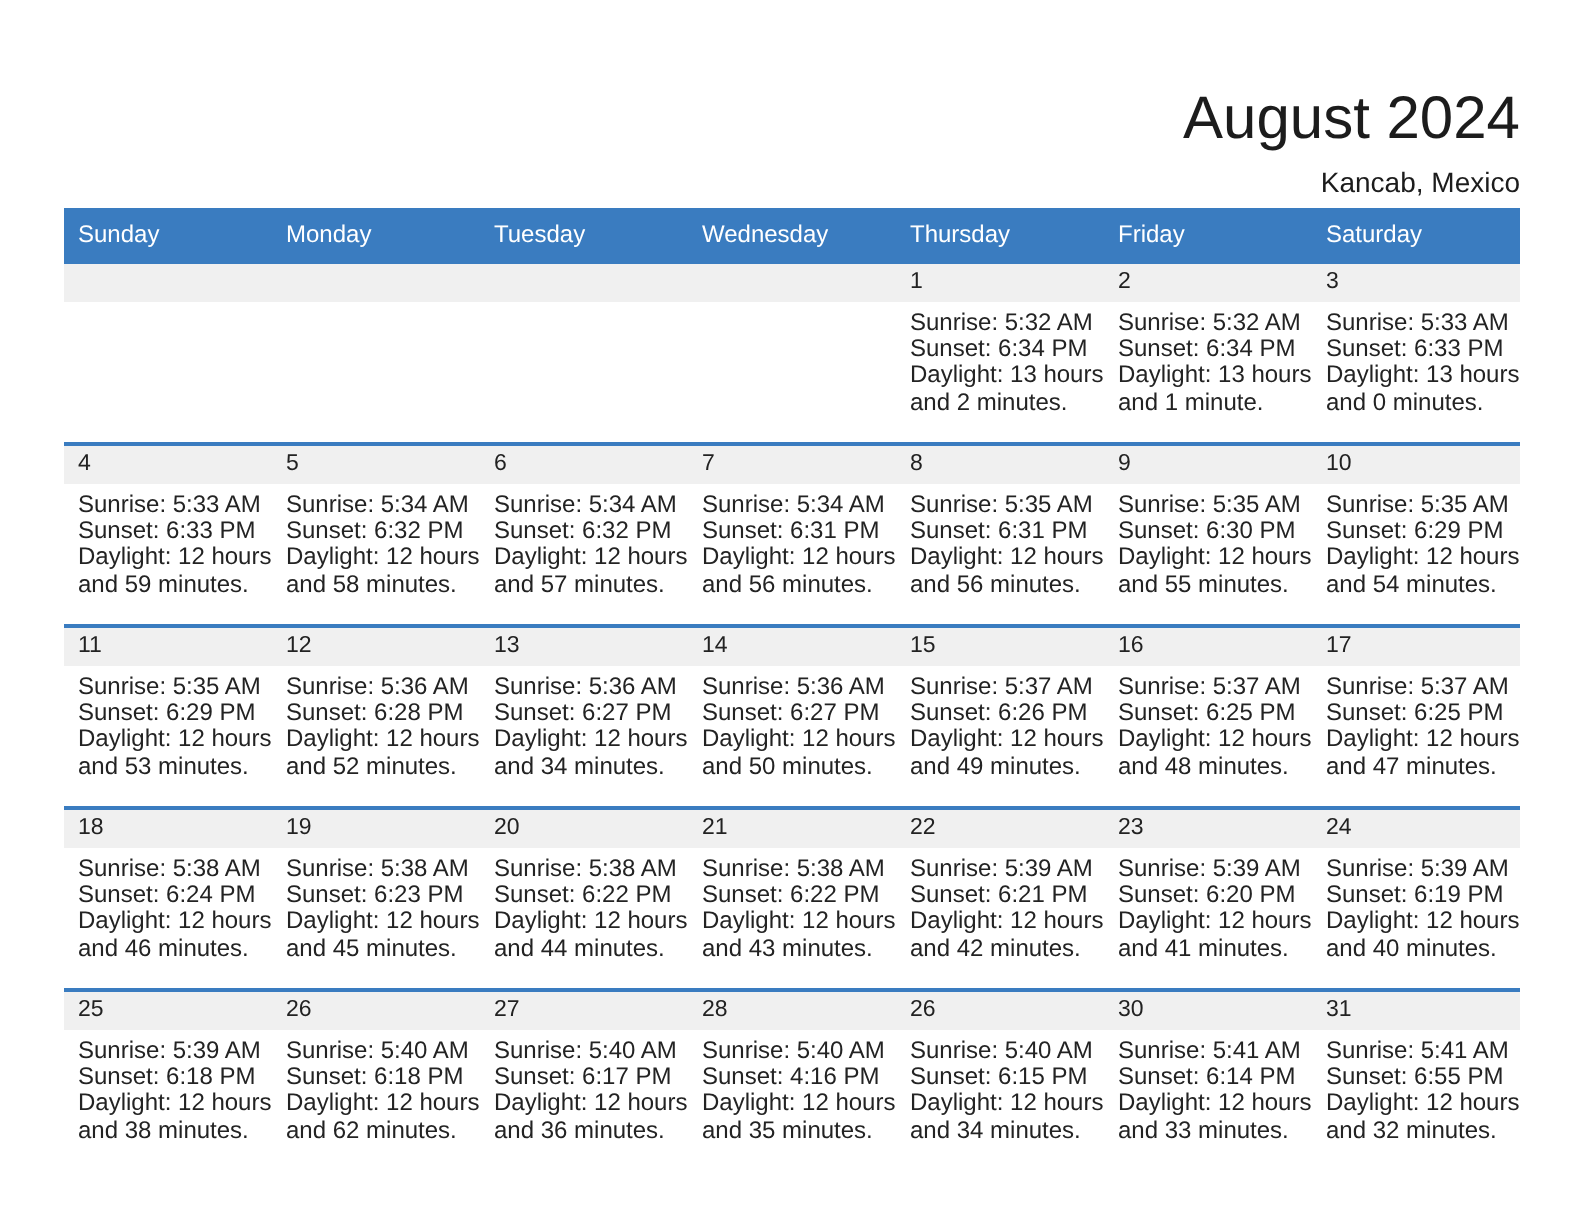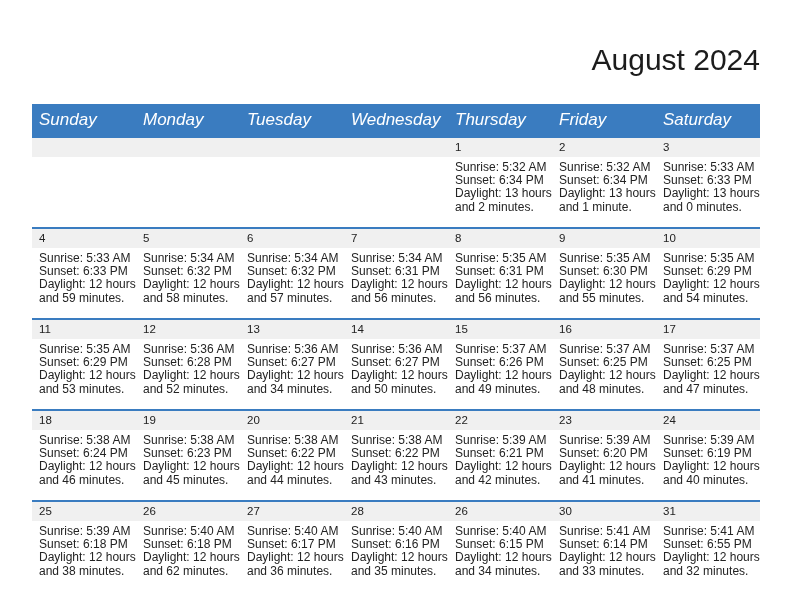--- a/index.html
+++ b/index.html
@@ -89,27 +89,26 @@
     position: absolute;
     left: 32px;
     top: 104px;
     width: 728px;
     border-collapse: collapse;
     table-layout: fixed;
   }
   .calendar th {
     background: #3a7cc0;
     color: #ffffff;
-    font-size: 17px;
+    font-size: 12px;
     font-weight: normal;
     text-align: left;
     padding: 6px 0 6px 7px;
     height: 13px;
     border: none;
-    font-style: italic;
   }
   .calendar td {
     vertical-align: top;
     padding: 0;
     width: 104px;
     height: 89px;
     border-top: 2px solid #3a7cc0;
     background: #ffffff;
   }
   .calendar tr.week-row td {
@@ -145,20 +144,21 @@
 </head>
 <body>
 
 <div class="page">
 
   <div class="header">
 
 
     <div class="title-block">
       <div class="cal-title">August 2024</div>
+      <div class="cal-subtitle">Kancab, Mexico</div>
     </div>
 
   </div>
 
   <table class="calendar">
     <thead>
       <tr id="weekday-row">
           <th>Sunday</th>
           <th>Monday</th>
           <th>Tuesday</th>
@@ -493,21 +493,21 @@
                 <div>Daylight: 12 hours</div>
                 <div>and 36 minutes.</div>
               </div>
             </div>
           </td>
           <td>
             <div class="cell-inner">
               <div class="daynum-band">28</div>
               <div class="details">
                 <div>Sunrise: 5:40 AM</div>
-                <div>Sunset: 6:16 PM</div>
+                <div>Sunset: 4:16 PM</div>
                 <div>Daylight: 12 hours</div>
                 <div>and 35 minutes.</div>
               </div>
             </div>
           </td>
           <td>
             <div class="cell-inner">
               <div class="daynum-band">26</div>
               <div class="details">
                 <div>Sunrise: 5:40 AM</div>

